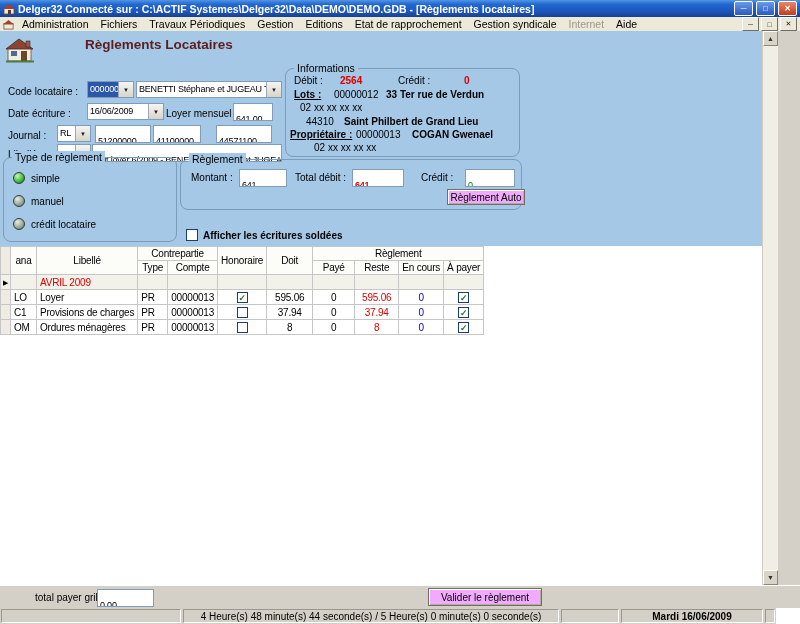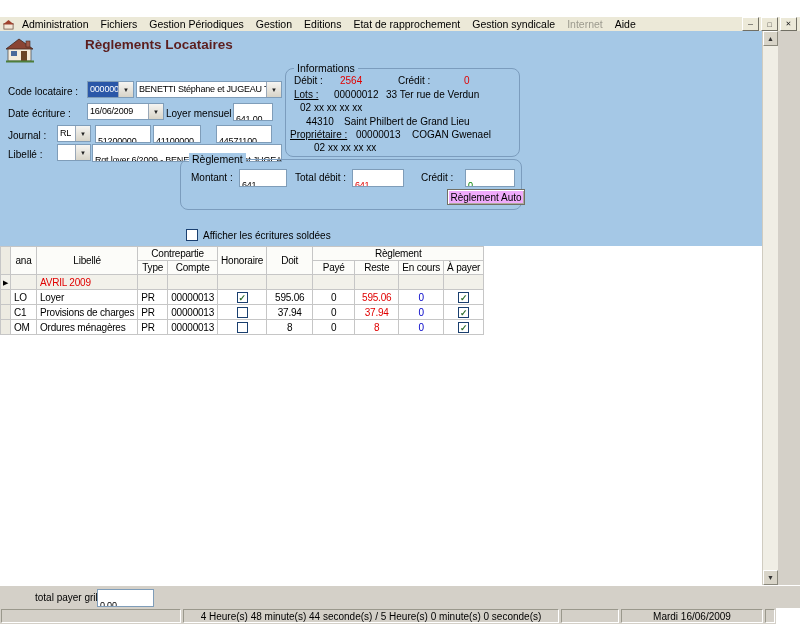--- a/index.html
+++ b/index.html
@@ -24,21 +24,21 @@
   .page-title{position:absolute;left:85px;top:6px;font-size:13.5px;font-weight:bold;color:#5C1E1E}
   .lbl{position:absolute;font-size:10px;white-space:nowrap;color:#000}
   .edit{position:absolute;height:16px;background:#fff;border:1px solid #7F9DB9;font-size:9px;letter-spacing:-0.2px;line-height:14px;padding:8px 2px;overflow:hidden;white-space:nowrap;box-sizing:border-box}
   .combo{position:absolute;height:17px;background:#fff;border:1px solid #7F9DB9;display:flex;overflow:hidden;box-sizing:border-box}
   .combo .val{flex:1;font-size:9px;letter-spacing:-0.2px;line-height:15px;padding:0 2px;overflow:hidden;white-space:nowrap}
   .combo .val.sel{background:#2A57A8;color:#fff}
   .combo .cbtn{width:14px;background:linear-gradient(180deg,#f6f5f2,#d8d4c8);border-left:1px solid #9aa8b8;display:flex;align-items:center;justify-content:center;font-size:6px;color:#222}
   .group{position:absolute;border:1px solid #7b9cbd;border-radius:8px}
   .glabel{position:absolute;top:-7px;left:8px;background:#A5C8E6;padding:0 3px;font-size:10.5px;white-space:nowrap}
   .red{color:#E00000}.green{color:#008000}.blue{color:#0000C8}
-  .b{font-weight:normal}.u{text-decoration:underline}
+  .b{font-weight:bold}.u{text-decoration:underline}
   .radio{position:absolute;width:12px;height:12px;border-radius:50%;border:1px solid #3a3a3a;box-sizing:border-box}
   .radio.on{background:radial-gradient(circle at 35% 30%,#c8f8b8,#2db22d 65%,#157015)}
   .radio.off{background:radial-gradient(circle at 35% 30%,#e8ece8,#8aa08a 65%,#5c6e5c)}
   .cbx{position:absolute;width:12px;height:12px;background:#fff;border:1px solid #1a3f6f;box-sizing:border-box}
   .btn3d{position:absolute;background:#f0abfc;border:1px solid #716F64;box-shadow:inset 1px 1px 0 #fff,inset -1px -1px 0 #b0ada0;font-size:10px;display:flex;align-items:center;justify-content:center;box-sizing:border-box;white-space:nowrap}
   
   .grid{position:absolute;left:0;top:246px;border-collapse:collapse;table-layout:fixed;background:#fff}
   .grid th,.grid td{border:1px solid #c6c6c6;font-size:10px;letter-spacing:-0.2px;padding:0 3px;height:14px;line-height:13px;overflow:hidden;white-space:nowrap;font-weight:normal;text-align:left;box-sizing:border-box}
   .grid th{text-align:center;background:#fcfcf9}
   .grid td.ind,.grid th.ind{background:#EDEBE2;padding:0 1px;font-size:7px;text-align:center}
@@ -55,31 +55,44 @@
   .rightfill{position:absolute;background:#D4D0C8}
   .bottombar{position:absolute;left:0;top:585px;width:800px;height:23px;background:#D4D0C8;border-top:1px solid #fff;box-sizing:border-box}
   .statusbar{position:absolute;left:0;top:608px;width:776px;height:16px;background:#D4D0C8;display:flex;box-sizing:border-box}
   .spanel{border:1px solid;border-color:#9a988c #fff #fff #9a988c;margin:1px;font-size:10px;display:flex;align-items:center;justify-content:center;overflow:hidden;white-space:nowrap;box-sizing:border-box}
 </style>
 </head>
 <body>
 
 <div class="window">
 
+  <div class="titlebar">
+    <span style="display:inline-flex">
+      <svg width="12" height="12" viewBox="0 0 12 12">
+        <rect x="1" y="5" width="10" height="6" fill="#f2e8d8" stroke="#6a4a3a" stroke-width="0.8"></rect>
+        <polygon points="0,6 6,1 12,6" fill="#a0422e"></polygon>
+        <rect x="5" y="7" width="3" height="4" fill="#5a3a22"></rect>
+      </svg>
+    </span>
+    <span class="title-text">Delger32 Connecté sur : C:\ACTIF Systemes\Delger32\Data\DEMO\DEMO.GDB - [Règlements locataires]</span>
+    <span class="tbtn blueb">─</span>
+    <span class="tbtn blueb">□</span>
+    <span class="tbtn closeb">✕</span>
+  </div>
 
   <div class="menubar">
     <span style="display:inline-flex;margin-right:2px">
       <svg width="11" height="11" viewBox="0 0 12 12">
         <rect x="1" y="5" width="10" height="6" fill="#f2e8d8" stroke="#6a4a3a" stroke-width="0.8"></rect>
         <polygon points="0,6 6,1 12,6" fill="#a0422e"></polygon>
       </svg>
     </span>
     <span class="mitem">Administration</span>
     <span class="mitem">Fichiers</span>
-    <span class="mitem">Gestion Périodiques</span>
+    <span class="mitem">Travaux Périodiques</span>
     <span class="mitem">Gestion</span>
     <span class="mitem">Editions</span>
     <span class="mitem">Etat de rapprochement</span>
     <span class="mitem">Gestion syndicale</span>
     <span class="mitem disabled">Internet</span>
     <span class="mitem">Aide</span>
     <span class="mdibtns">
       <span class="mdibtn">─</span>
       <span class="mdibtn">□</span>
       <span class="mdibtn">✕</span>
@@ -145,20 +158,29 @@
       <span class="lbl b" style="left:100px;top:20px">33 Ter rue de Verdun</span>
       <span class="lbl" style="left:14px;top:33px">02 xx xx xx xx</span>
       <span class="lbl" style="left:20px;top:47px">44310</span>
       <span class="lbl b" style="left:58px;top:47px">Saint Philbert de Grand Lieu</span>
       <span class="lbl b u" style="left:4px;top:60px">Propriétaire :</span>
       <span class="lbl" style="left:70px;top:60px">00000013</span>
       <span class="lbl b" style="left:126px;top:60px">COGAN Gwenael</span>
       <span class="lbl" style="left:28px;top:73px">02 xx xx xx xx</span>
     </div>
 
+    <div class="group" style="left:3px;top:126px;width:172px;height:83px">
+      <span class="glabel">Type de règlement</span>
+      <span class="radio on" style="left:9px;top:14px"></span>
+      <span class="lbl" style="left:27px;top:15px">simple</span>
+      <span class="radio off" style="left:9px;top:37px"></span>
+      <span class="lbl" style="left:27px;top:38px">manuel</span>
+      <span class="radio off" style="left:9px;top:60px"></span>
+      <span class="lbl" style="left:27px;top:61px">crédit locataire</span>
+    </div>
 
     <div class="group" style="left:180px;top:128px;width:340px;height:49px">
       <span class="glabel">Règlement</span>
       <span class="lbl" style="left:10px;top:12px">Montant :</span>
       <div class="edit" style="left:58px;top:9px;width:48px">641</div>
       <span class="lbl" style="left:114px;top:12px">Total débit :</span>
       <div class="edit red b" style="left:171px;top:9px;width:52px">641</div>
       <span class="lbl" style="left:240px;top:12px">Crédit :</span>
       <div class="edit green" style="left:284px;top:9px;width:50px">0</div>
       <div class="btn3d" style="left:266px;top:29px;width:78px;height:16px">Règlement Auto</div>
@@ -264,20 +286,21 @@
     <div class="strack"></div>
     <div class="sbtn">
         <span>▼</span>
       </div>
   </div>
   <div class="rightfill" style="left:778px;top:31px;width:22px;height:554px"></div>
 
   <div class="bottombar">
     <span class="lbl" style="left:35px;top:6px">total payer grille :</span>
     <div class="edit" style="left:97px;top:3px;width:57px">0.00</div>
+    <div class="btn3d" style="left:428px;top:2px;width:114px;height:18px">Valider le règlement</div>
   </div>
 
   <div class="statusbar">
     <div class="spanel" style="width:180px"></div>
     <div class="spanel" style="width:376px">4 Heure(s) 48 minute(s) 44 seconde(s) / 5 Heure(s) 0 minute(s) 0 seconde(s)</div>
     <div class="spanel" style="width:58px"></div>
     <div class="spanel b" style="width:142px">Mardi 16/06/2009</div>
     <div class="spanel" style="flex:1"></div>
   </div>
 

